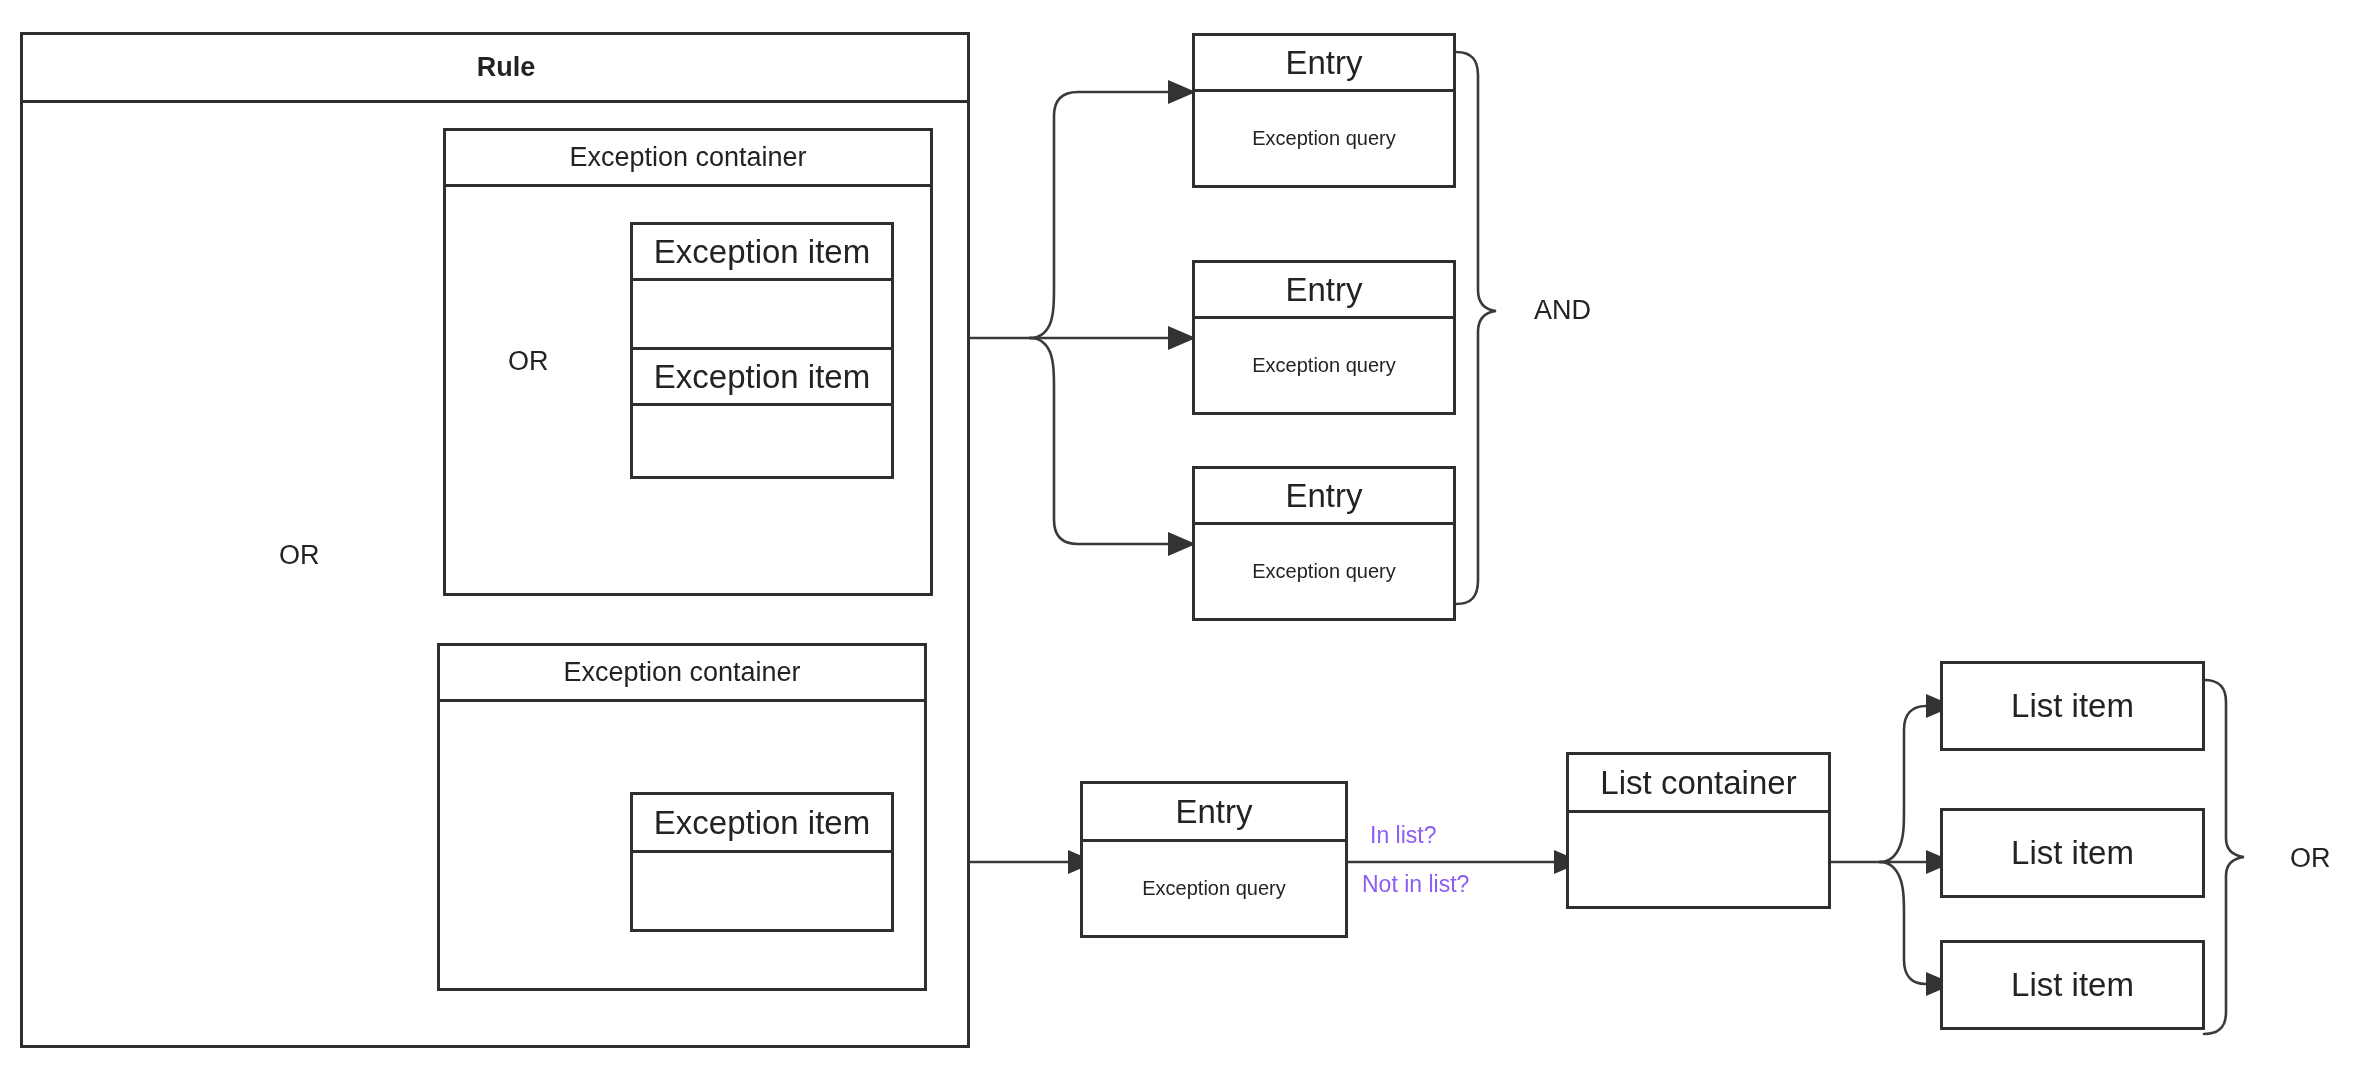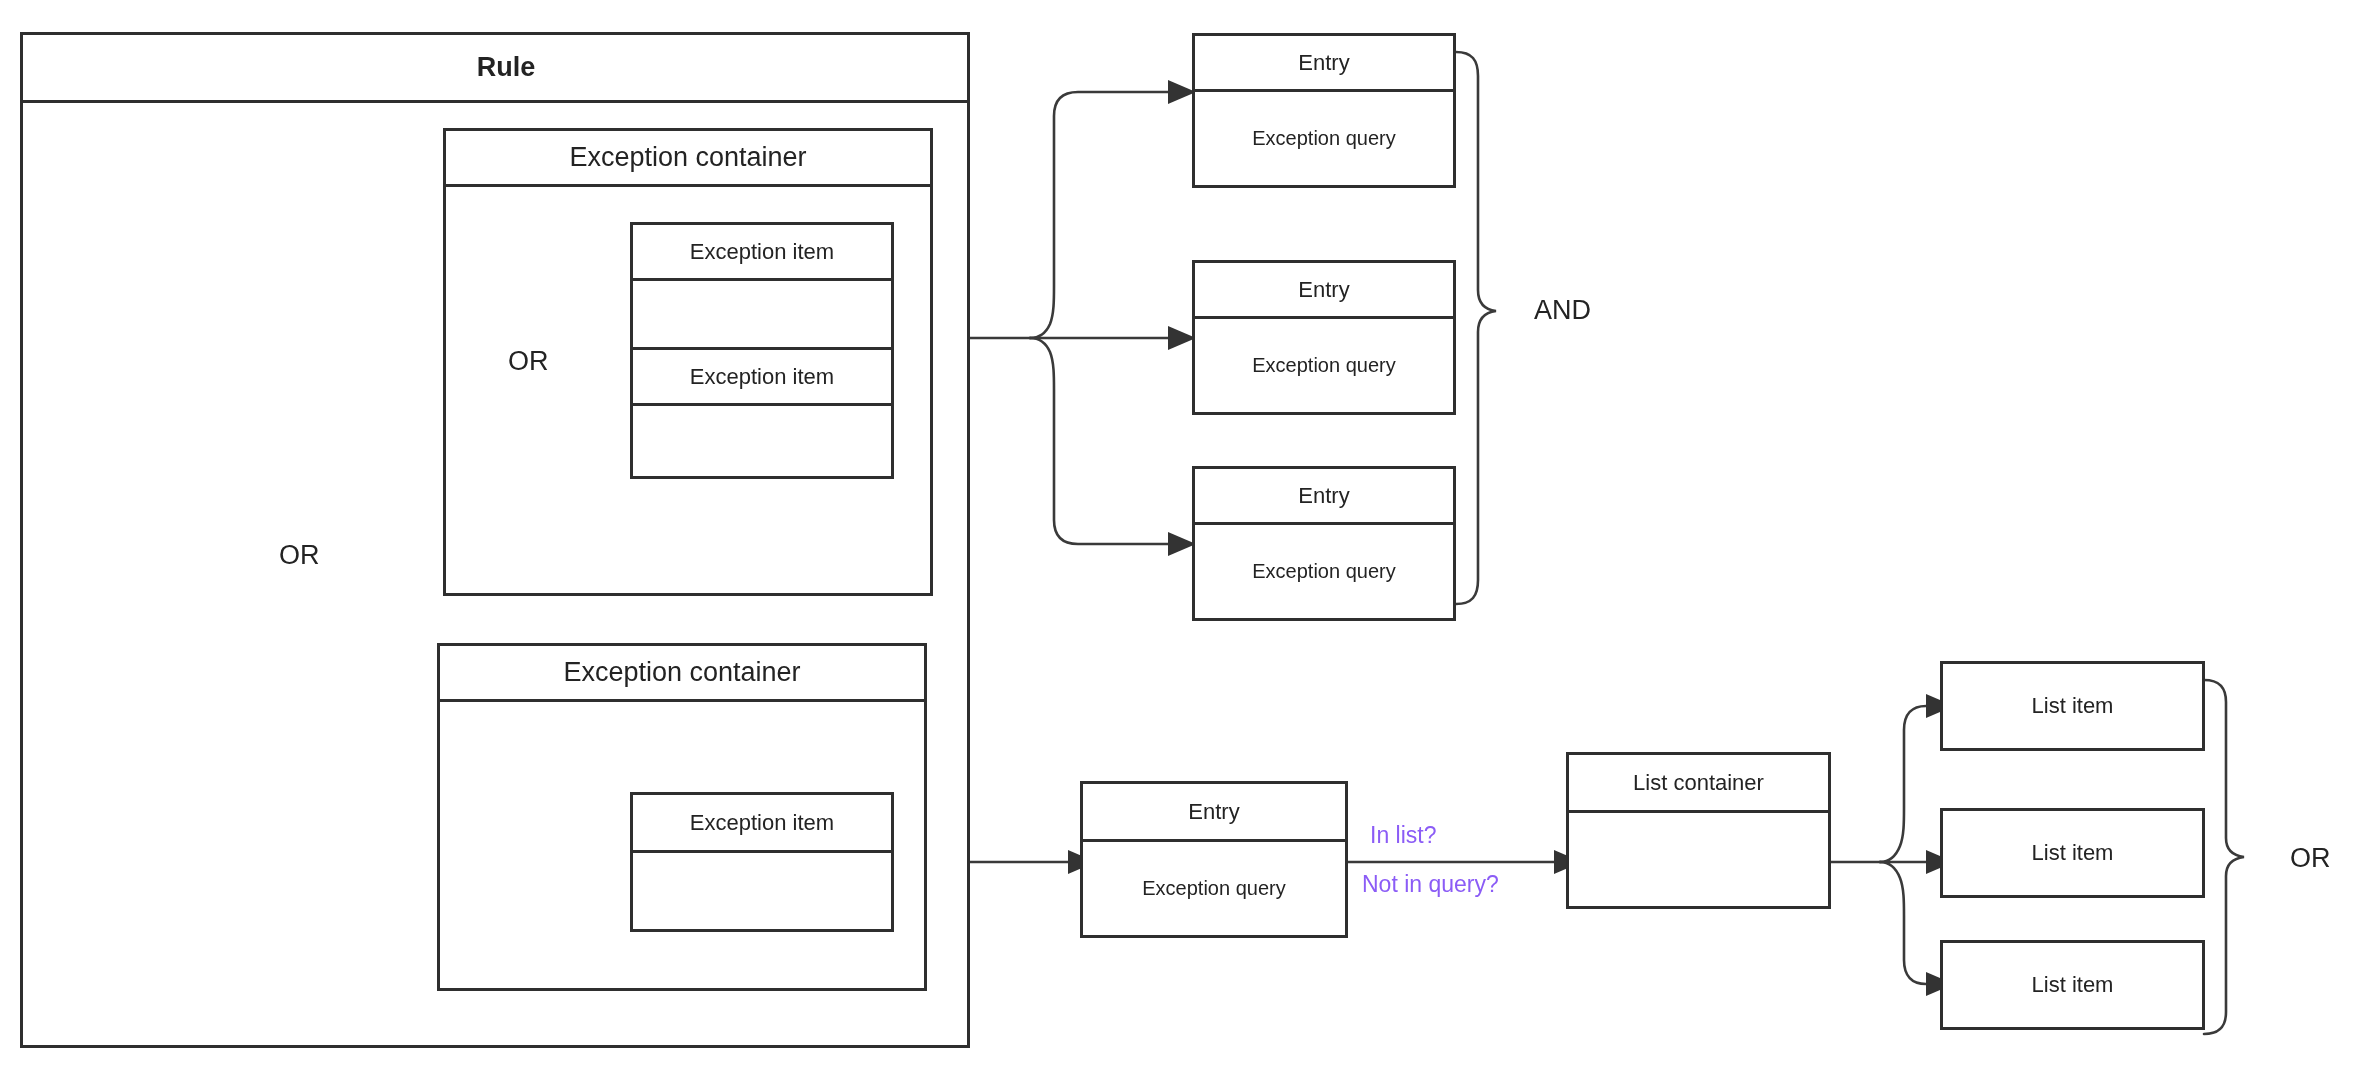--- a/index.html
+++ b/index.html
@@ -47,21 +47,21 @@
     right: 0;
     box-sizing: border-box;
     display: flex;
     align-items: center;
     justify-content: center;
     color: #232323;
   }
   
   .t-rule   { font-size: 27px; font-weight: bold; padding-left: 22px; }
   .t-big    { font-size: 27px; font-weight: normal; }
-  .t-mid    { font-size: 22px; font-weight: normal; text-align: right; }
+  .t-mid    { font-size: 33px; font-weight: normal; text-align: right; }
   .t-small  { font-size: 20px; font-weight: normal; border-radius: 25px; }
   .t-op     { font-size: 27px; font-weight: normal; }
   .t-edge   { font-size: 23px; font-weight: normal; }
 
   .op-label {
     position: absolute;
     color: #232323;
     white-space: nowrap;
   }
   .edge-label {
@@ -231,21 +231,21 @@
   </div>
 
   <div class="op-label t-op" style="left:1534px; top:295px;">AND</div>
 
   <div class="box" style="left:1080px; top:781px; width:268px; height:157px;">
     <div class="hdr t-mid" style="top:0; height:58px;">Entry</div>
     <div class="body-cell t-small" style="top:58px; height:93px;">Exception query</div>
   </div>
 
   <div class="edge-label t-edge" style="left:1366px; top:822px;">In list?</div>
-  <div class="edge-label t-edge" style="left:1358px; top:871px;">Not in query?</div>
+  <div class="edge-label t-edge" style="left:1358px; top:871px;">Not in list?</div>
 
   <div class="box" style="left:1566px; top:752px; width:265px; height:157px;">
     <div class="hdr t-mid" style="top:0; height:58px;">List container</div>
     <div class="body-cell t-small" style="top:58px; height:93px;"></div>
   </div>
 
   <div class="box" style="left:1940px; top:661px; width:265px; height:90px;">
     <div class="body-cell t-mid" style="top:0; height:84px;">List item</div>
   </div>
 

